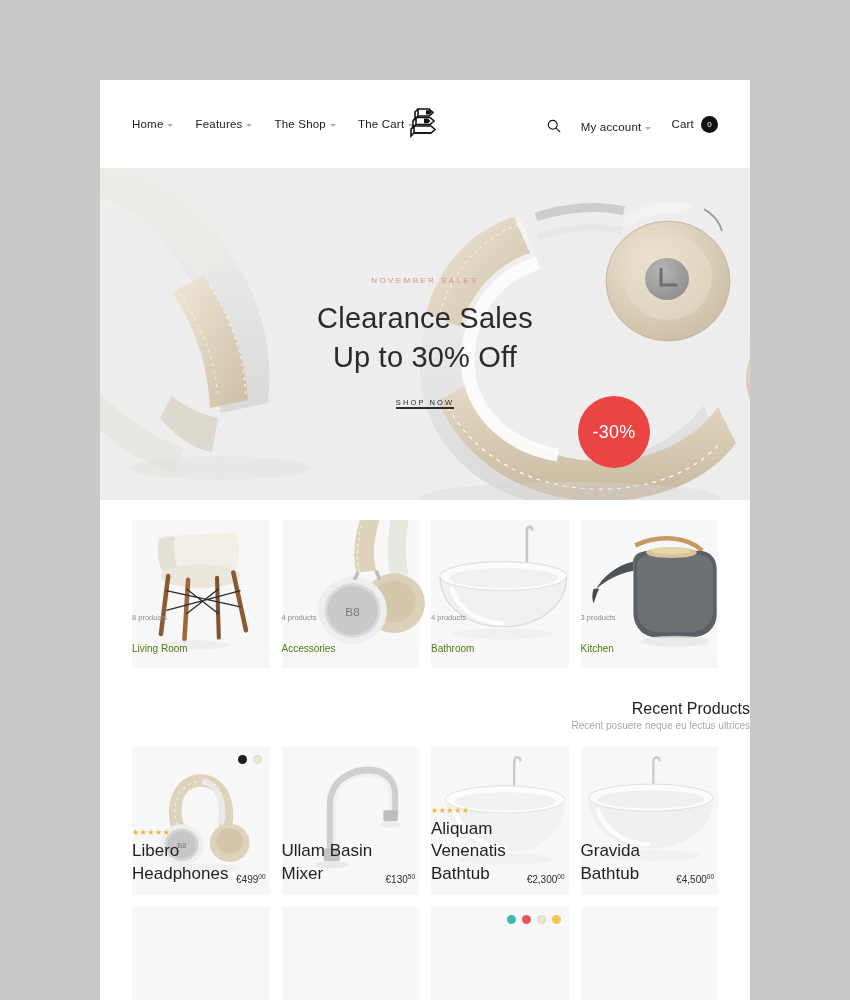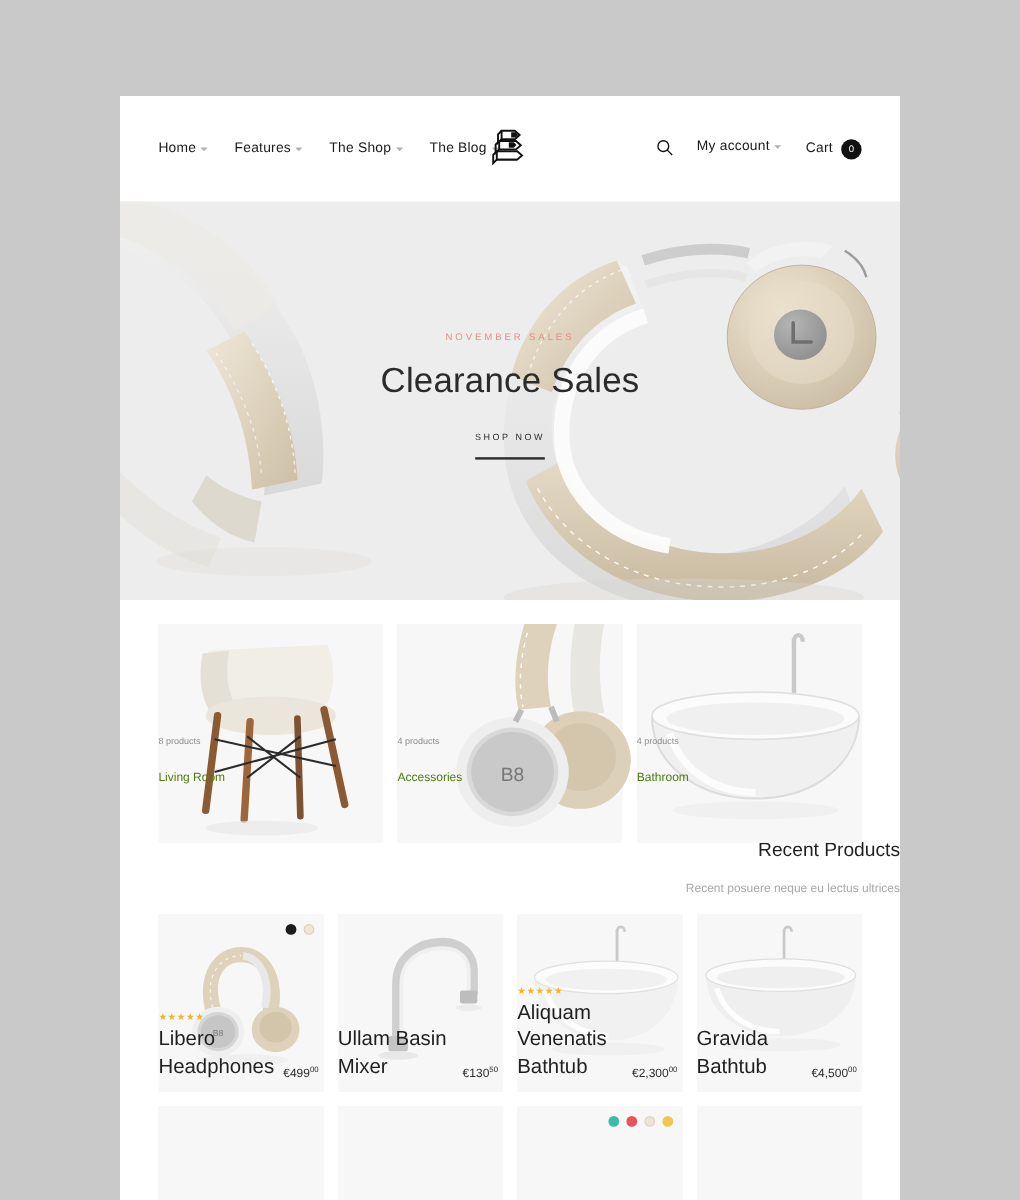--- a/index.html
+++ b/index.html
@@ -32,21 +32,21 @@
     display: inline-block; width: 0; height: 0;
     border-left: 3px solid transparent; border-right: 3px solid transparent;
     border-top: 3px solid #b0b0b0; transform: translateY(-1px);
   }
   .logo-wrap {
     position: absolute; left: 50%; top: 50%;
     transform: translate(-50%, -50%);
     width: 34px; height: 38px;
   }
   .nav-right {
-    margin-left: auto; display: flex; align-items: flex-start; gap: 20px;
+    margin-left: auto; display: flex; align-items: flex-end; gap: 20px;
   }
   .search-icon { width: 14px; height: 14px; cursor: pointer; display:block; }
   .cart-group { display: flex; align-items: center; gap: 7px; cursor: pointer; }
   .cart-badge {
     width: 17px; height: 17px; border-radius: 50%;
     background: #111; color: #fff; font-size: 8px;
     display: flex; align-items: center; justify-content: center;
   }
 
   
@@ -64,21 +64,21 @@
     font-size: 8px; letter-spacing: 2.4px; color: #e08f86;
     text-transform: uppercase; margin-bottom: 14px;
   }
   .hero-title {
     font-size: 29px; line-height: 1.33; color: #2b2b2b;
     font-weight: 400; letter-spacing: .2px;
   }
   .hero-cta {
     display: inline-block; margin-top: 22px;
     font-size: 7.5px; letter-spacing: 2.1px; color: #2b2b2b;
-    text-transform: uppercase; padding-bottom: 12px;
+    text-transform: uppercase; padding-bottom: 0;
     border-bottom: 2px solid #2b2b2b; cursor: pointer;
   }
   .discount-badge {
     position: absolute; left: 478px; top: 228px;
     width: 72px; height: 72px; border-radius: 50%;
     display: flex; align-items: center; justify-content: center;
     color: #fff; font-size: 18px; letter-spacing: .3px; z-index: 6;
   }
 
   
@@ -90,21 +90,21 @@
     background: #f7f7f7; overflow: visible;
   }
   .cat-img { position: absolute; inset: 0; overflow: visible; }
   .cat-text { position: absolute; left: 0; bottom: 14px; z-index: 4; }
   .cat-count { font-size: 7.5px; color: #8d8d8d; margin-bottom: 21px; }
   .cat-name { font-size: 10px; color: #4d7c0f; }
 
   
   .section-head { text-align: right; padding: 32px 0 16px; }
   .section-title { font-size: 16px; color: #1f1f1f; font-weight: 400; }
-  .section-sub { font-size: 10px; color: #a8a8a8; margin-top: 17px; }
+  .section-sub { font-size: 10px; color: #a8a8a8; margin-top: 2px; }
 
   
   .products {
     display: grid; grid-template-columns: repeat(4, 1fr);
     gap: 12px; padding: 0 32px;
   }
   .prod-card {
     position: relative; height: 148px;
     background: #f7f7f7; overflow: visible;
   }
@@ -137,21 +137,21 @@
       </span>
       <span class="nav-item">
         <span>Features</span>
         <i class="caret"></i>
       </span>
       <span class="nav-item">
         <span>The Shop</span>
         <i class="caret"></i>
       </span>
       <span class="nav-item">
-        <span>The Blog</span>
+        <span>The Cart</span>
         <i class="caret"></i>
       </span>
     </nav>
 
     <div class="logo-wrap">
       <svg viewBox="0 0 34 38" width="34" height="38">
         <g fill="none" stroke="#111" stroke-width="1.6">
           <path d="M10 4 H21 L25 7.5 L21 11 H10 Z"></path>
           <path d="M10 4 L7 7 V14 L10 11"></path>
           <path d="M8 12.5 H22 L26 16 L22 19.5 H8 Z"></path>
@@ -257,24 +257,26 @@
       </g>
 
       <ellipse cx="470" cy="330" rx="150" ry="16" fill="#d8d6d3" opacity="0.35"></ellipse>
       <ellipse cx="120" cy="300" rx="90" ry="12" fill="#dcdad7" opacity="0.3"></ellipse>
     </svg>
 
     <div class="hero-copy">
       <div class="hero-eyebrow" style="color: rgb(224, 143, 134);">NOVEMBER SALES</div>
       <div class="hero-title">
         <div>Clearance Sales</div>
+        <div>Up to 30% Off</div>
       </div>
       <span class="hero-cta">Shop Now</span>
     </div>
 
+    <div class="discount-badge" style="background: rgb(234, 69, 66);">-30%</div>
   </section>
 
   <section class="categories">
 
     <div class="cat-card">
       <svg class="cat-img" viewBox="0 0 152 148">
         <rect width="152" height="148" fill="#f7f7f7"></rect>
         <path d="M34 18 C 30 34 32 52 40 62 L 112 58 C 120 44 120 26 114 14 Z" fill="#f1eee6"></path>
         <path d="M30 20 C 26 38 30 58 42 68 L 60 66 C 48 54 44 36 48 18 Z" fill="#e4e0d5"></path>
         <ellipse cx="76" cy="62" rx="44" ry="13" fill="#eae6db"></ellipse>
@@ -323,20 +325,39 @@
         <ellipse cx="80" cy="64" rx="60" ry="11" fill="#e9e9e9" opacity="0.65"></ellipse>
         <path d="M22 74 C 30 100 54 114 80 114" fill="none" stroke="#fff" stroke-width="5" opacity="0.8"></path>
         <ellipse cx="80" cy="126" rx="56" ry="6" fill="#ececec" opacity="0.7"></ellipse>
       </svg>
       <div class="cat-text">
         <div class="cat-count">4 products</div>
         <div class="cat-name">Bathroom</div>
       </div>
     </div>
 
+    <div class="cat-card">
+      <svg class="cat-img" viewBox="0 0 152 148">
+        <rect width="152" height="148" fill="#f7f7f7"></rect>
+        <path d="M60 28 C 86 16 118 18 134 34" fill="none" stroke="#c49a5e" stroke-width="5"></path>
+        <path d="M58 48 C 56 40 64 34 76 34 L 130 34 C 142 34 150 42 150 54
+                 L 150 104 C 150 120 138 130 120 130 L 86 130 C 68 130 58 118 58 102 Z" fill="#5b5f63"></path>
+        <path d="M62 50 C 62 42 70 38 80 38 L 128 38 C 138 38 146 44 146 54
+                 L 146 100 C 146 114 136 124 120 124 L 88 124 C 72 124 62 114 62 100 Z" fill="#6b7075"></path>
+        <path d="M58 46 C 40 50 24 62 16 78 C 22 70 38 60 58 56 Z" fill="#4e5256"></path>
+        <path d="M14 76 C 12 82 12 88 14 92 C 16 86 18 80 20 76 Z" fill="#44484b"></path>
+        <ellipse cx="100" cy="36" rx="28" ry="6" fill="#d9c49a"></ellipse>
+        <ellipse cx="100" cy="34" rx="22" ry="4" fill="#e6d5af"></ellipse>
+        <ellipse cx="104" cy="134" rx="38" ry="6" fill="#e6e6e6" opacity="0.75"></ellipse>
+      </svg>
+      <div class="cat-text">
+        <div class="cat-count">3 products</div>
+        <div class="cat-name">Kitchen</div>
+      </div>
+    </div>
   </section>
 
   <div class="section-head">
     <h2 class="section-title">Recent Products</h2>
     <div class="section-sub">Recent posuere neque eu lectus ultrices</div>
   </div>
 
   <section class="products">
 
     <div class="prod-card">

